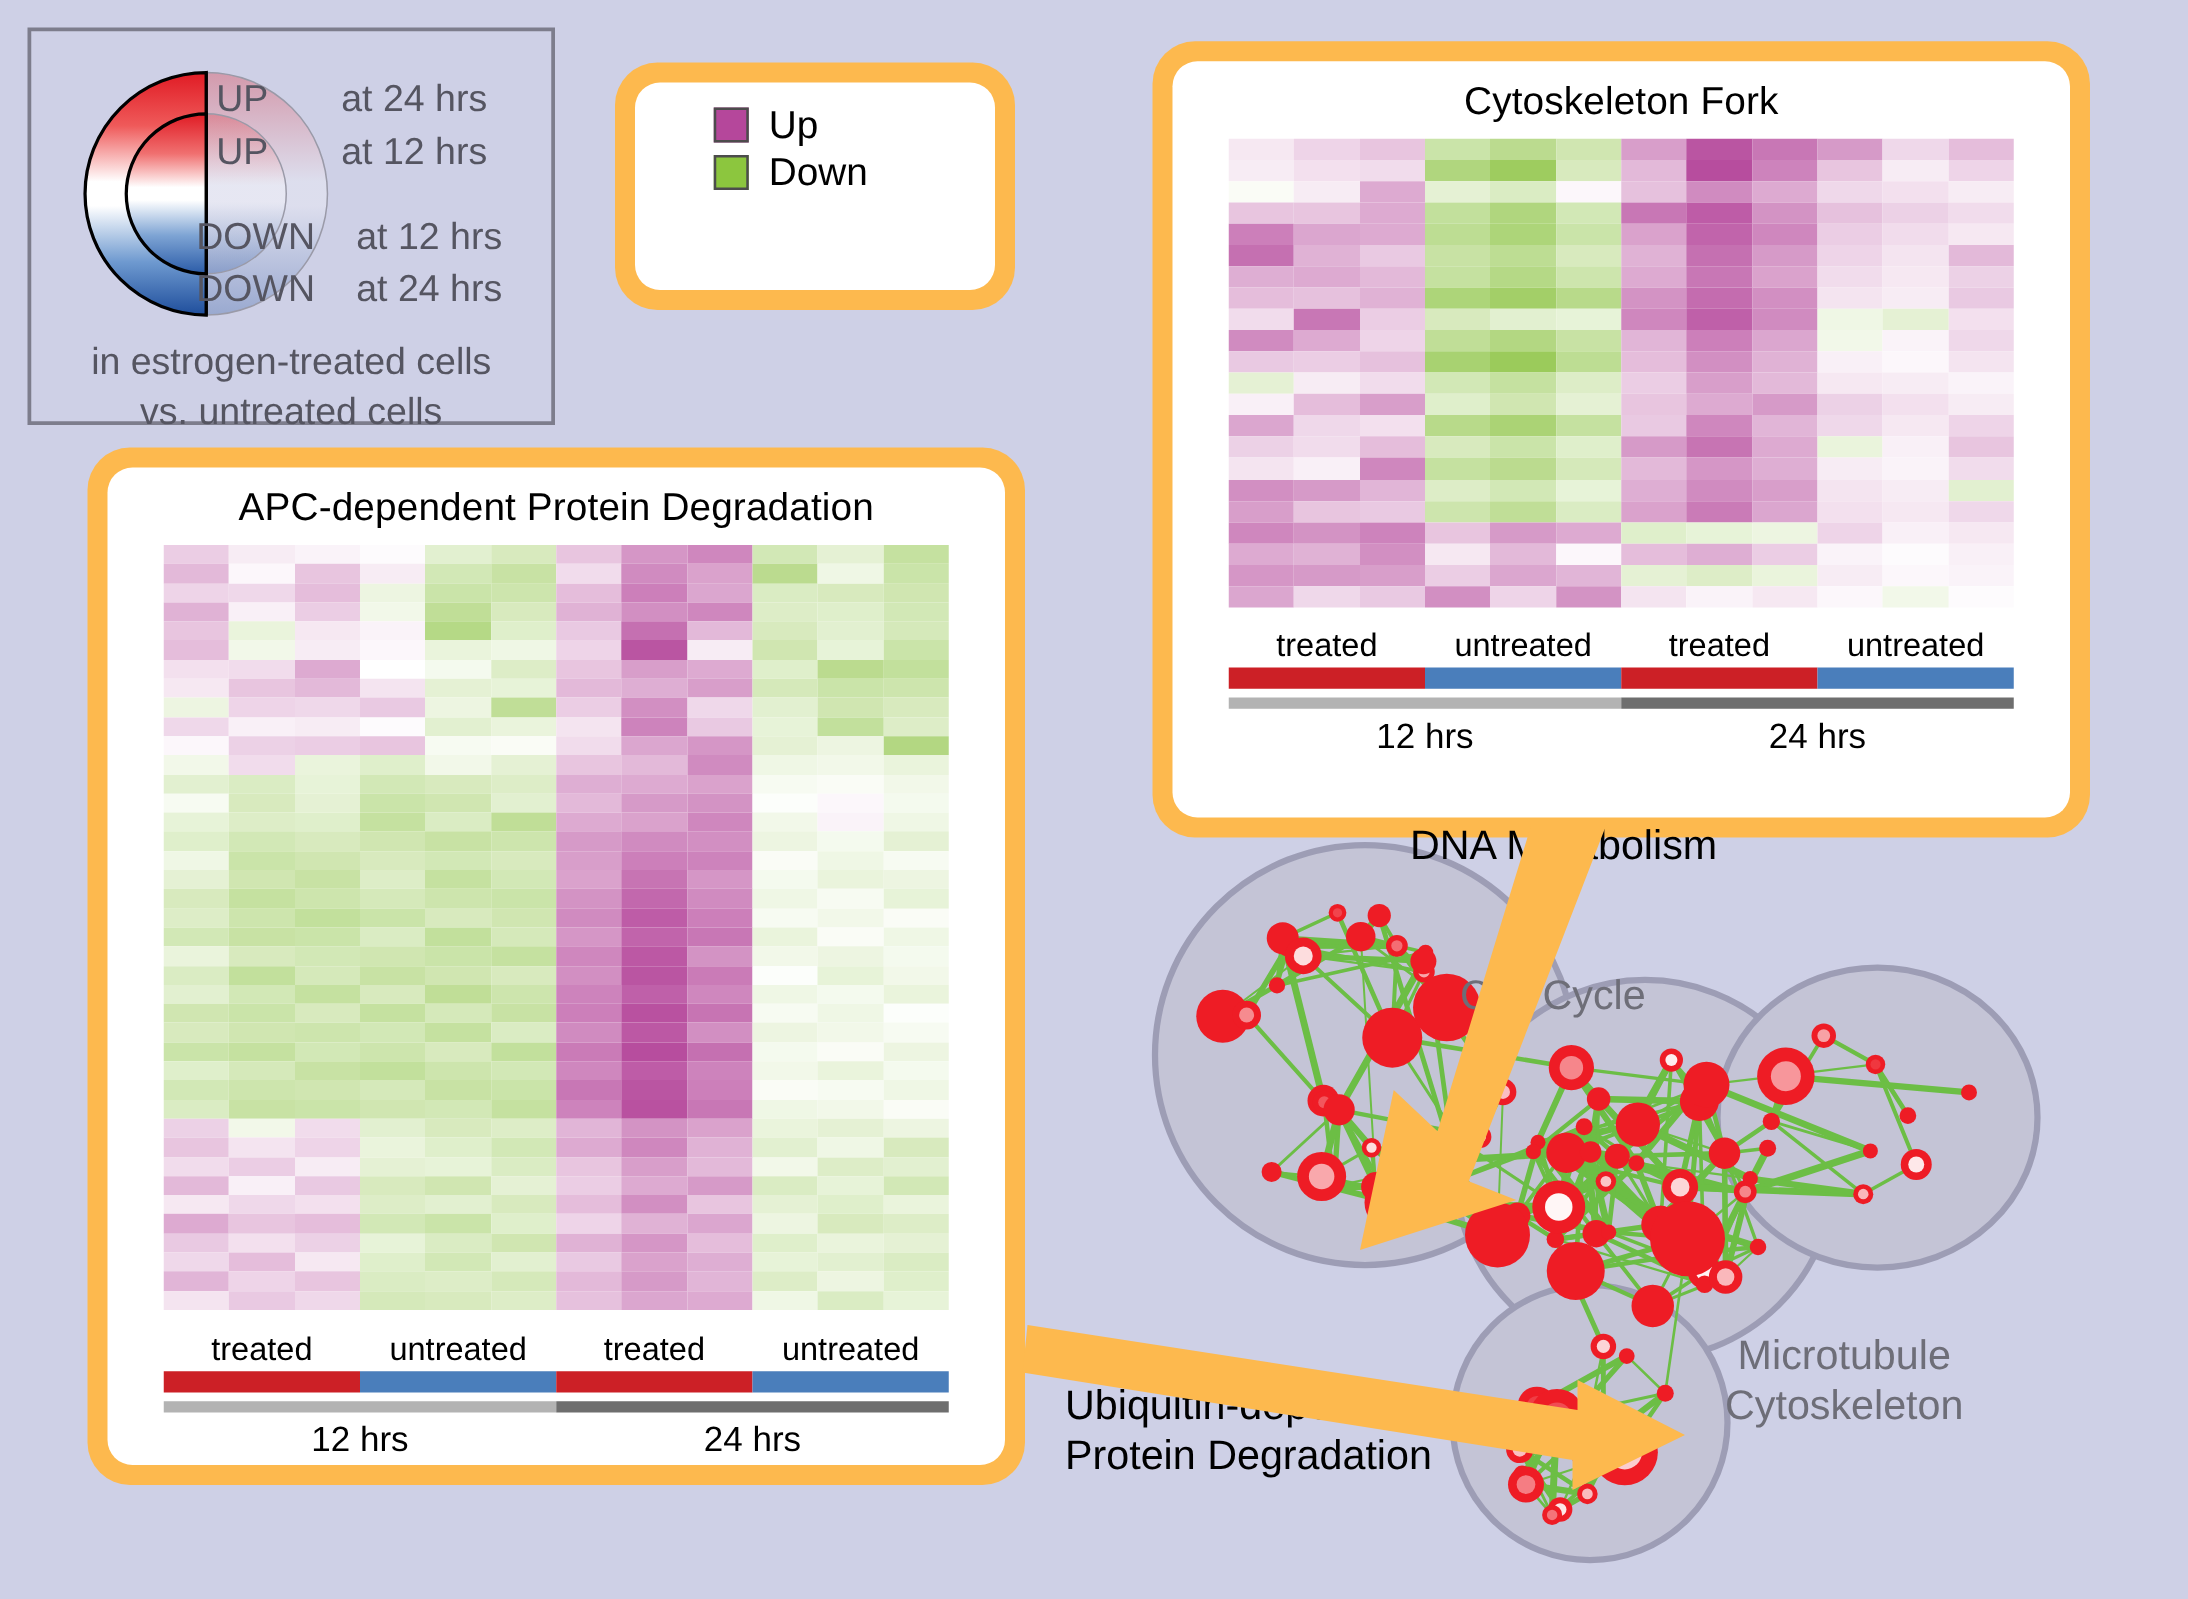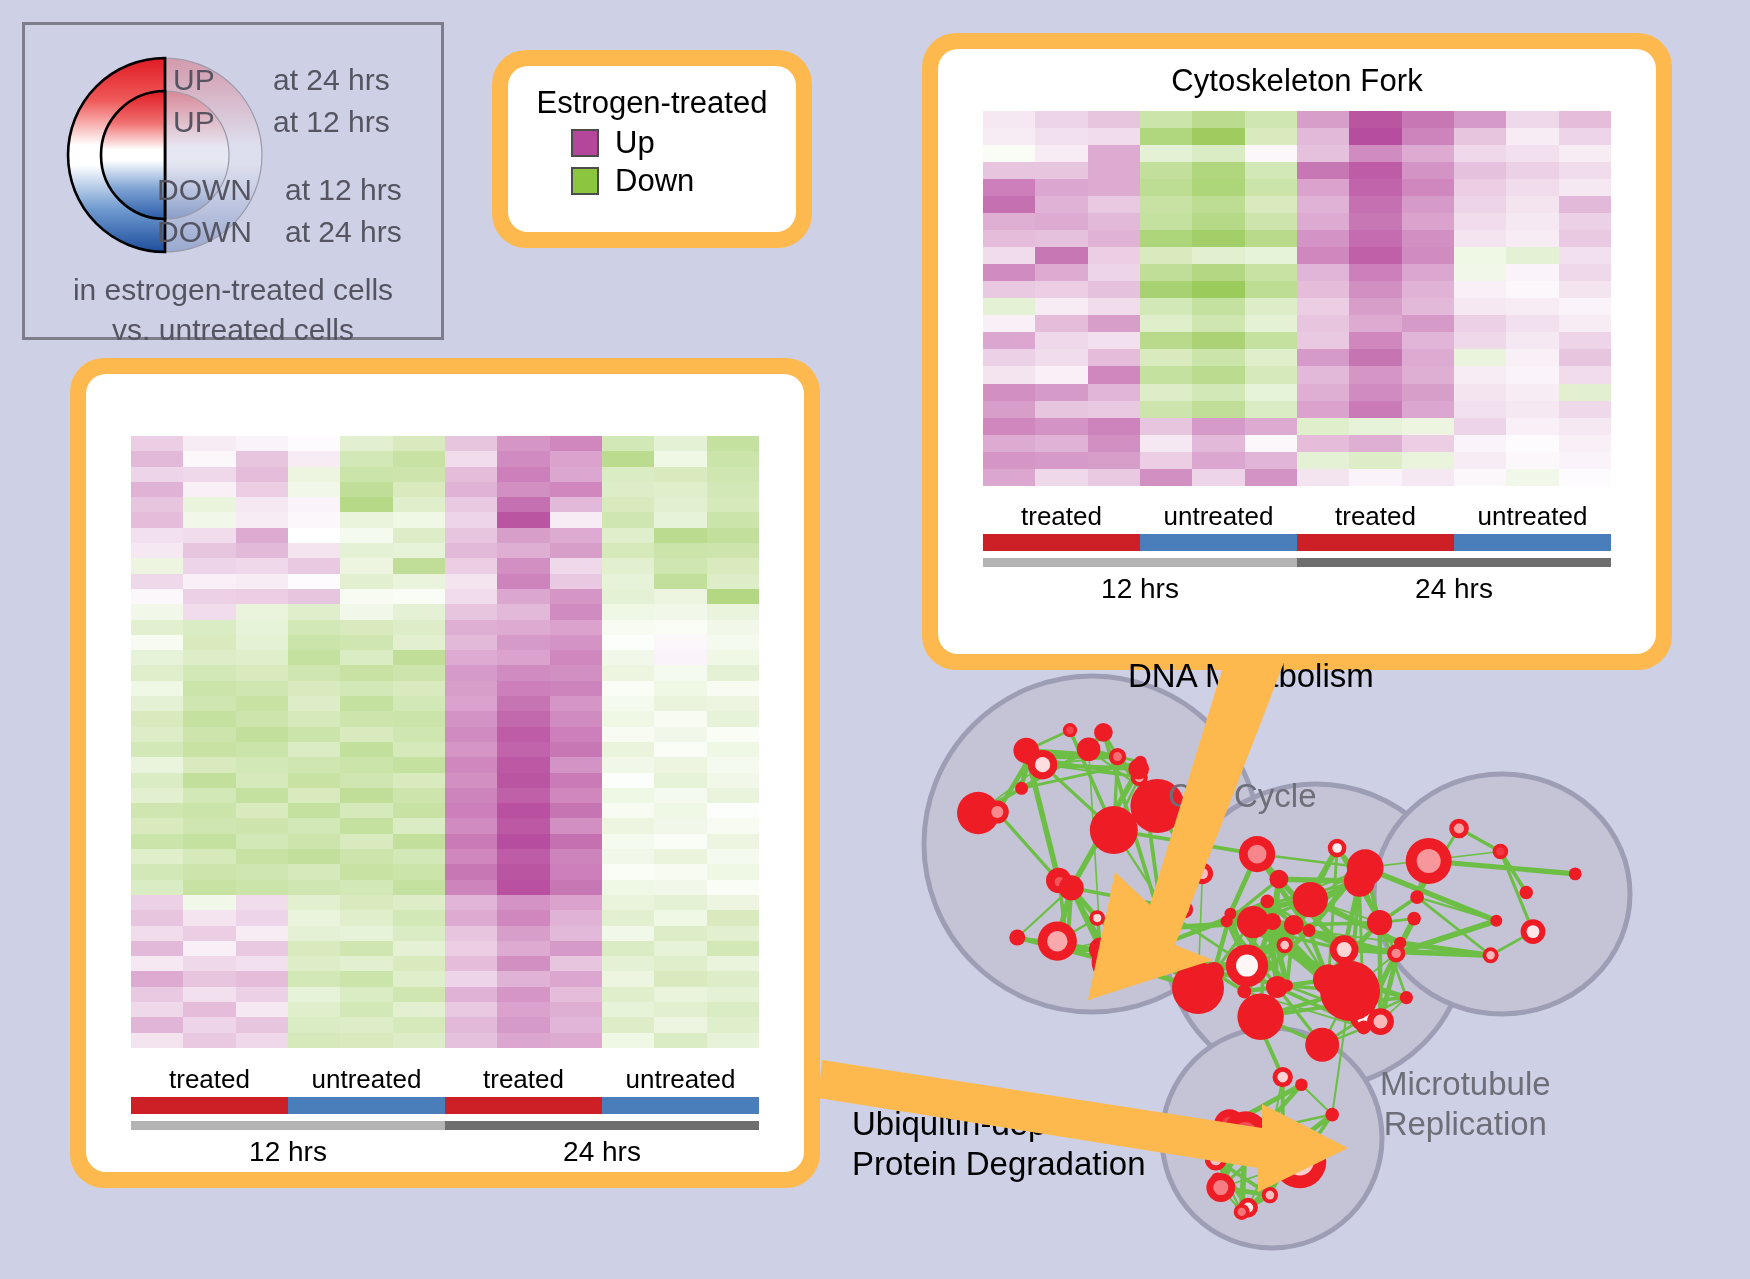--- a/index.html
+++ b/index.html
@@ -124,21 +124,20 @@
     <div class="keytext" style="left:260px;top:150px;">at 12 hrs</div>
     <div class="keytext" style="left:132px;top:192px;">DOWN</div>
     <div class="keytext" style="left:260px;top:192px;">at 24 hrs</div>
 
     <div class="keysub" style="top:248px;">in estrogen-treated cells</div>
     <div class="keysub" style="top:288px;">vs. untreated cells</div>
   </div>
 
   <div class="opanel" id="legendpanel">
     <div class="inner">
-      <div class="legend-title">Estrogen-treated</div>
       <div class="legend-row">
         <span class="legend-sw" id="lsw-up" style="background: rgb(181, 71, 155);"></span>
         <span class="legend-lbl">Up</span>
       </div>
       <div class="legend-row">
         <span class="legend-sw" id="lsw-down" style="background: rgb(140, 198, 62);"></span>
         <span class="legend-lbl">Down</span>
       </div>
     </div>
   </div>
@@ -476,20 +475,21 @@
         <div class="trow" id="trow-rf">
             <div>12 hrs</div>
             <div>24 hrs</div>
           </div>
       </div>
     </div>
   </div>
 
   <div class="opanel" id="panel-apc">
     <div class="inner">
+      <div class="ptitle">APC-dependent Protein Degradation</div>
       <div class="hm" id="hm-apc" style="position:absolute;left:45px;right:45px;top:62px;height:612px;">
           <div class="hmrow" style="height: 2.5%;">
             <div class="hmcell" style="background: rgb(235, 205, 228);"></div>
             <div class="hmcell" style="background: rgb(247, 236, 244);"></div>
             <div class="hmcell" style="background: rgb(250, 243, 249);"></div>
             <div class="hmcell" style="background: rgb(253, 251, 253);"></div>
             <div class="hmcell" style="background: rgb(226, 240, 208);"></div>
             <div class="hmcell" style="background: rgb(216, 234, 190);"></div>
             <div class="hmcell" style="background: rgb(232, 197, 223);"></div>
             <div class="hmcell" style="background: rgb(213, 150, 198);"></div>
@@ -1638,21 +1638,21 @@
           </g>
           <g>
             <circle cx="470.0" cy="355.0" r="30.0" fill="#ee1c25"></circle>
           </g>
         </g>
     </svg>
 
     <div class="netlabel" style="left:248px;top:20px;font-size:33px;color:#000;">DNA Metabolism</div>
     <div class="netlabel" style="left:288px;top:140px;font-size:33px;color:#6e6e78;">Cell Cycle</div>
     <div class="netlabel" style="left:500px;top:428px;font-size:33px;color:#6e6e78;text-align:center;">Microtubule
-Replication</div>
+Cytoskeleton</div>
     <div class="netlabel" style="left:-28px;top:468px;font-size:33px;color:#000;">Ubiquitin-dependent
 Protein Degradation</div>
   </div>
 
   <svg class="arrowsvg">
     <polygon points="1225,660 1285,660 1175,945 1213,960 1088,1000 1115,872 1150,905" fill="#fdb94e"></polygon>
     <polygon points="822,1060 1262,1128 1262,1104 1348,1148 1258,1192 1258,1168 818,1098" fill="#fdb94e"></polygon>
   </svg>
 
 </div>

